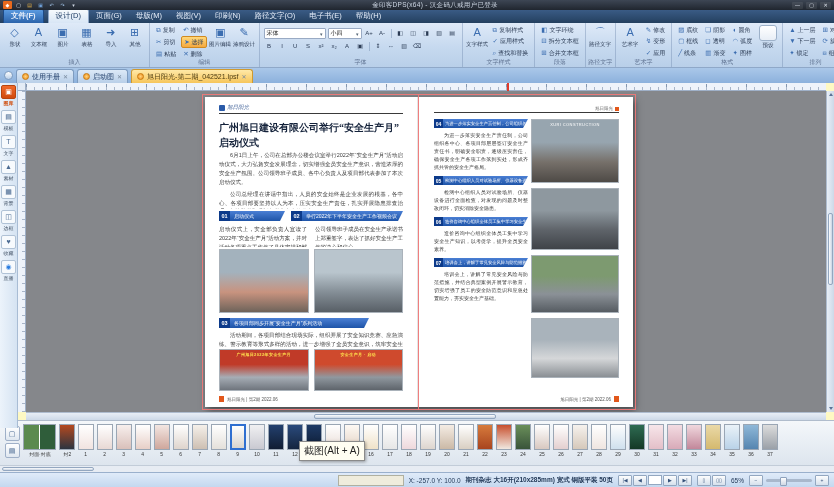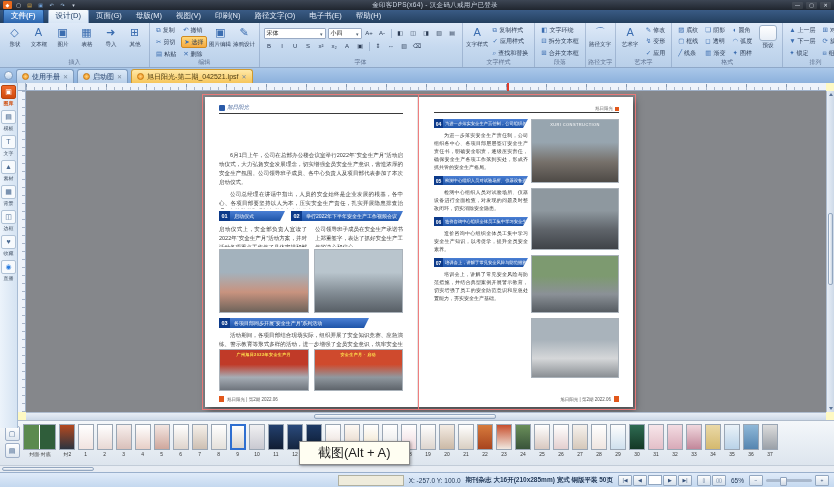--- a/index.html
+++ b/index.html
@@ -125,21 +125,21 @@
   .tbtns{width:20px;display:flex;flex-direction:column;gap:2px;align-items:center;padding-top:2px;flex:none;}
   .tbtn{width:13px;height:13px;background:linear-gradient(#fff,#dfe7f0);border:1px solid #9fb0c8;border-radius:2px;font-size:7px;line-height:13px;text-align:center;color:#4a6a92;}
   .tlist{flex:1;display:flex;gap:1px;overflow:hidden;align-items:flex-start;}
   .titem{display:flex;flex-direction:column;align-items:center;width:18px;flex:none;}
   .titem.wide{width:35px;}
   .tpic{width:16px;height:26px;border:1px solid #9aa6b4;box-sizing:border-box;}
   .titem.wide .tpic{width:33px;}
   .titem.sel .tpic{border:2px solid #2f6fd0;}
   .tlabel{font-size:5.5px;color:#333;margin-top:1px;transform:scale(.9);white-space:nowrap;}
 
-  .tooltip{position:absolute;left:299px;top:441px;background:#fffef2;border:1px solid #8a8a8a;box-shadow:1px 1px 3px rgba(0,0,0,.35);font-size:13px;padding:2px 18px;color:#222;z-index:40;white-space:nowrap;text-align:right;}
+  .tooltip{position:absolute;left:299px;top:441px;background:#fffef2;border:1px solid #8a8a8a;box-shadow:1px 1px 3px rgba(0,0,0,.35);font-size:10px;padding:2px 4px;color:#222;z-index:40;white-space:nowrap;text-align:right;}
 
   .tscroll{position:absolute;left:0;right:0;bottom:15px;height:7px;background:#e7ecf3;border-top:1px solid #c2ccd8;box-sizing:border-box;z-index:20;}
   .tsthumb{position:absolute;left:2px;top:1px;bottom:1px;width:90px;background:linear-gradient(#fdfdfd,#c8d4e3);border:1px solid #93a7c0;border-radius:3px;}
 
   
   .statusbar{position:absolute;left:0;right:0;bottom:0;height:15px;background:linear-gradient(#e0ebf9,#c4d8ef);border-top:1px solid #9ab0cc;display:flex;align-items:center;justify-content:flex-end;gap:5px;padding:0 5px;font-size:6.5px;color:#243a58;box-sizing:border-box;z-index:30;}
   .beige{width:64px;height:9px;background:#efecdc;border:1px solid #b0b0a0;}
   .sinfo{font-weight:bold;}
   .navs,.views,.zoomc{display:flex;gap:1px;align-items:center;}
   .nbtn{min-width:10px;height:9px;font-size:5px;line-height:9px;text-align:center;background:linear-gradient(#fdfdfd,#d5e0ec);border:1px solid #93a7c0;border-radius:1px;color:#35517a;padding:0 1px;}
@@ -487,20 +487,24 @@
   </div>
   <div class="vruler"></div>
 
   <div class="canvas">
     <div class="spread">
 
       <div class="page pl">
         <div class="lp-header">
           <span class="mlogo"></span>
           <span class="mast">旭日阳光</span>
+        </div>
+        <div class="lp-title">
+          <div>广州旭日建设有限公司举行“安全生产月”</div>
+          <div>启动仪式</div>
         </div>
         <div class="ptext lp-p1">
           <p>6月1日上午，公司在总部办公楼会议室举行2022年“安全生产月”活动启动仪式，大力弘扬安全发展理念，切实增强全员安全生产意识，营造浓厚的安全生产氛围。公司领导班子成员、各中心负责人及项目部代表参加了本次启动仪式。</p>
           <p>公司总经理在讲话中指出，人员的安全始终是企业发展的根基，各中心、各项目部要坚持以人为本，压实安全生产责任，扎实开展隐患排查治理，坚决防范和遏制各类安全事故发生。</p>
         </div>
         <div class="lp-banners" id="lp-banners">
             <div class="bn" style="width: 66px;">
               <span class="bn-num">01</span>
               <span class="bn-bar">启动仪式</span>
             </div>

